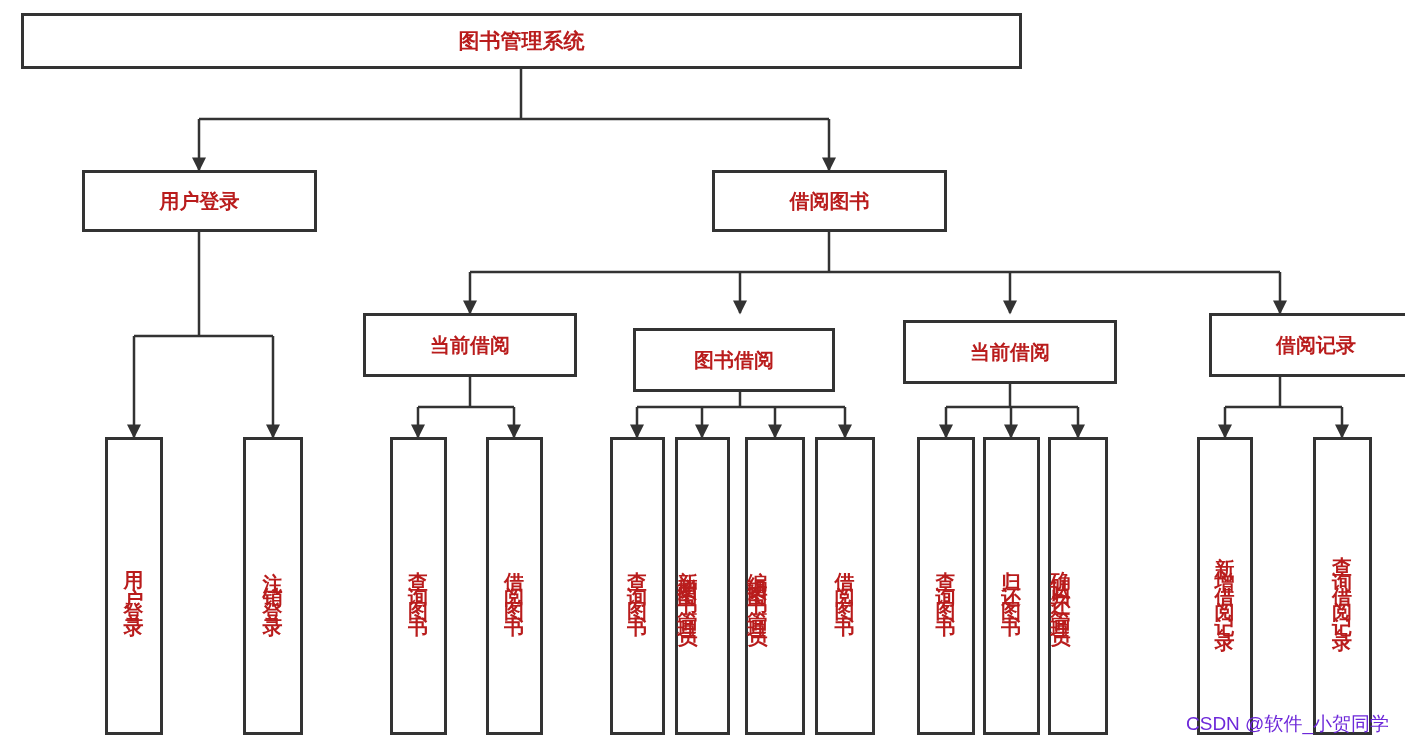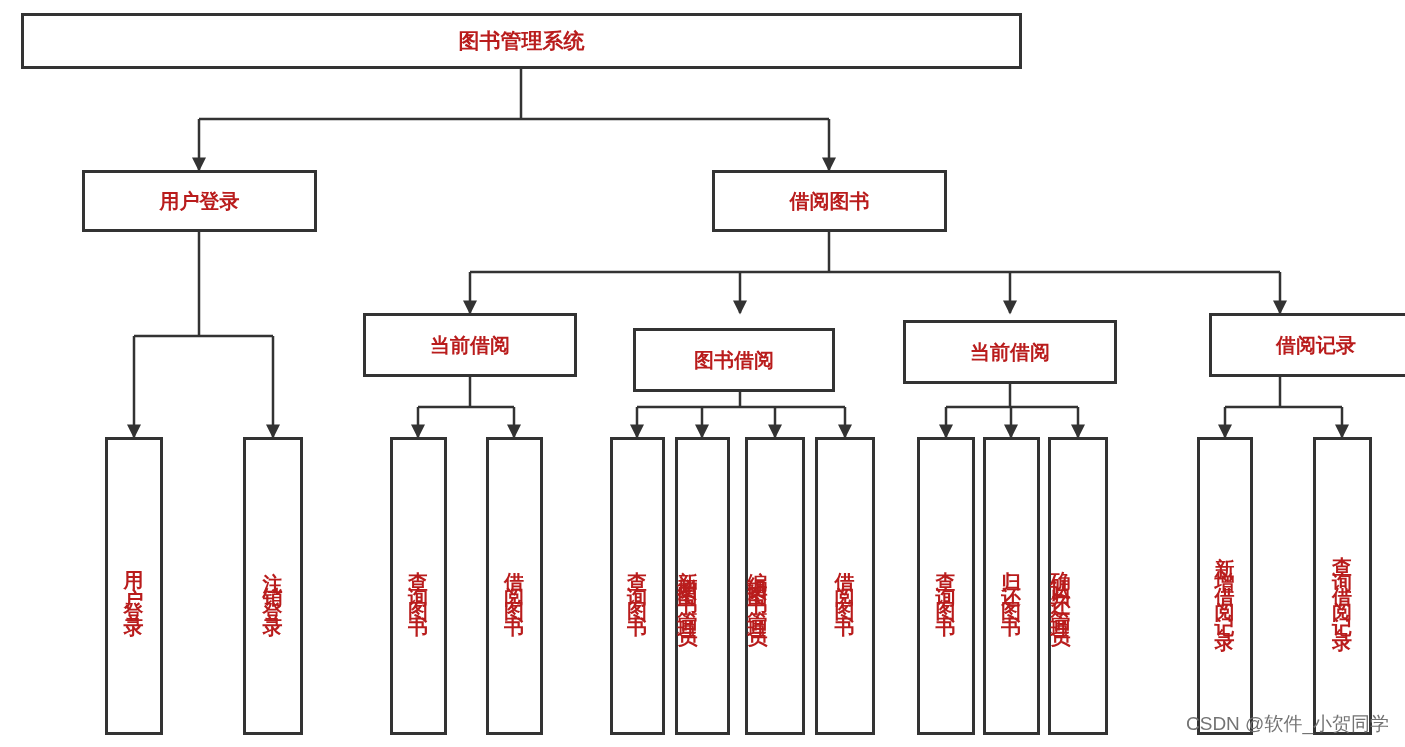--- a/index.html
+++ b/index.html
@@ -48,21 +48,21 @@
     justify-content: flex-start;
     padding-top: 9px;
   }
   .leaf.long .vtext { letter-spacing: 8px; }
   .watermark {
     position: absolute;
     left: 1186px;
     top: 711px;
     z-index: 2;
     font-size: 19px;
-    color: #737373;
+    color: #6d28d9;
     white-space: nowrap;
   }
 </style>
 </head>
 <body>
 
 <div class="stage">
 
   <svg class="connectors" width="1405" height="747" viewBox="0 0 1405 747">
     <defs>

